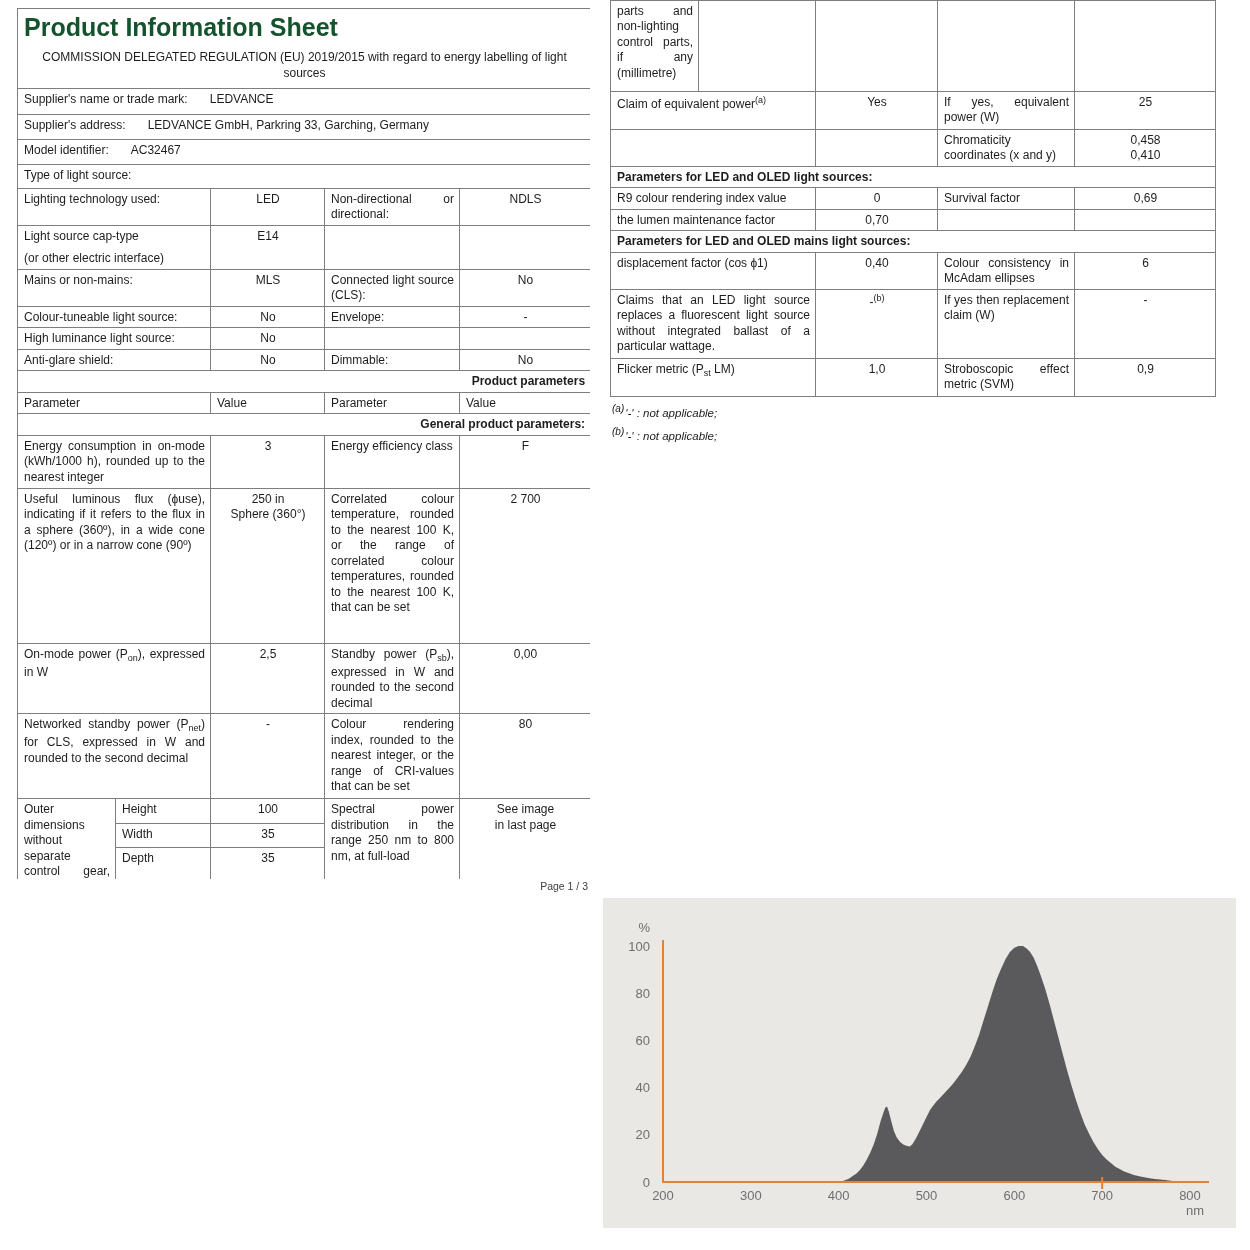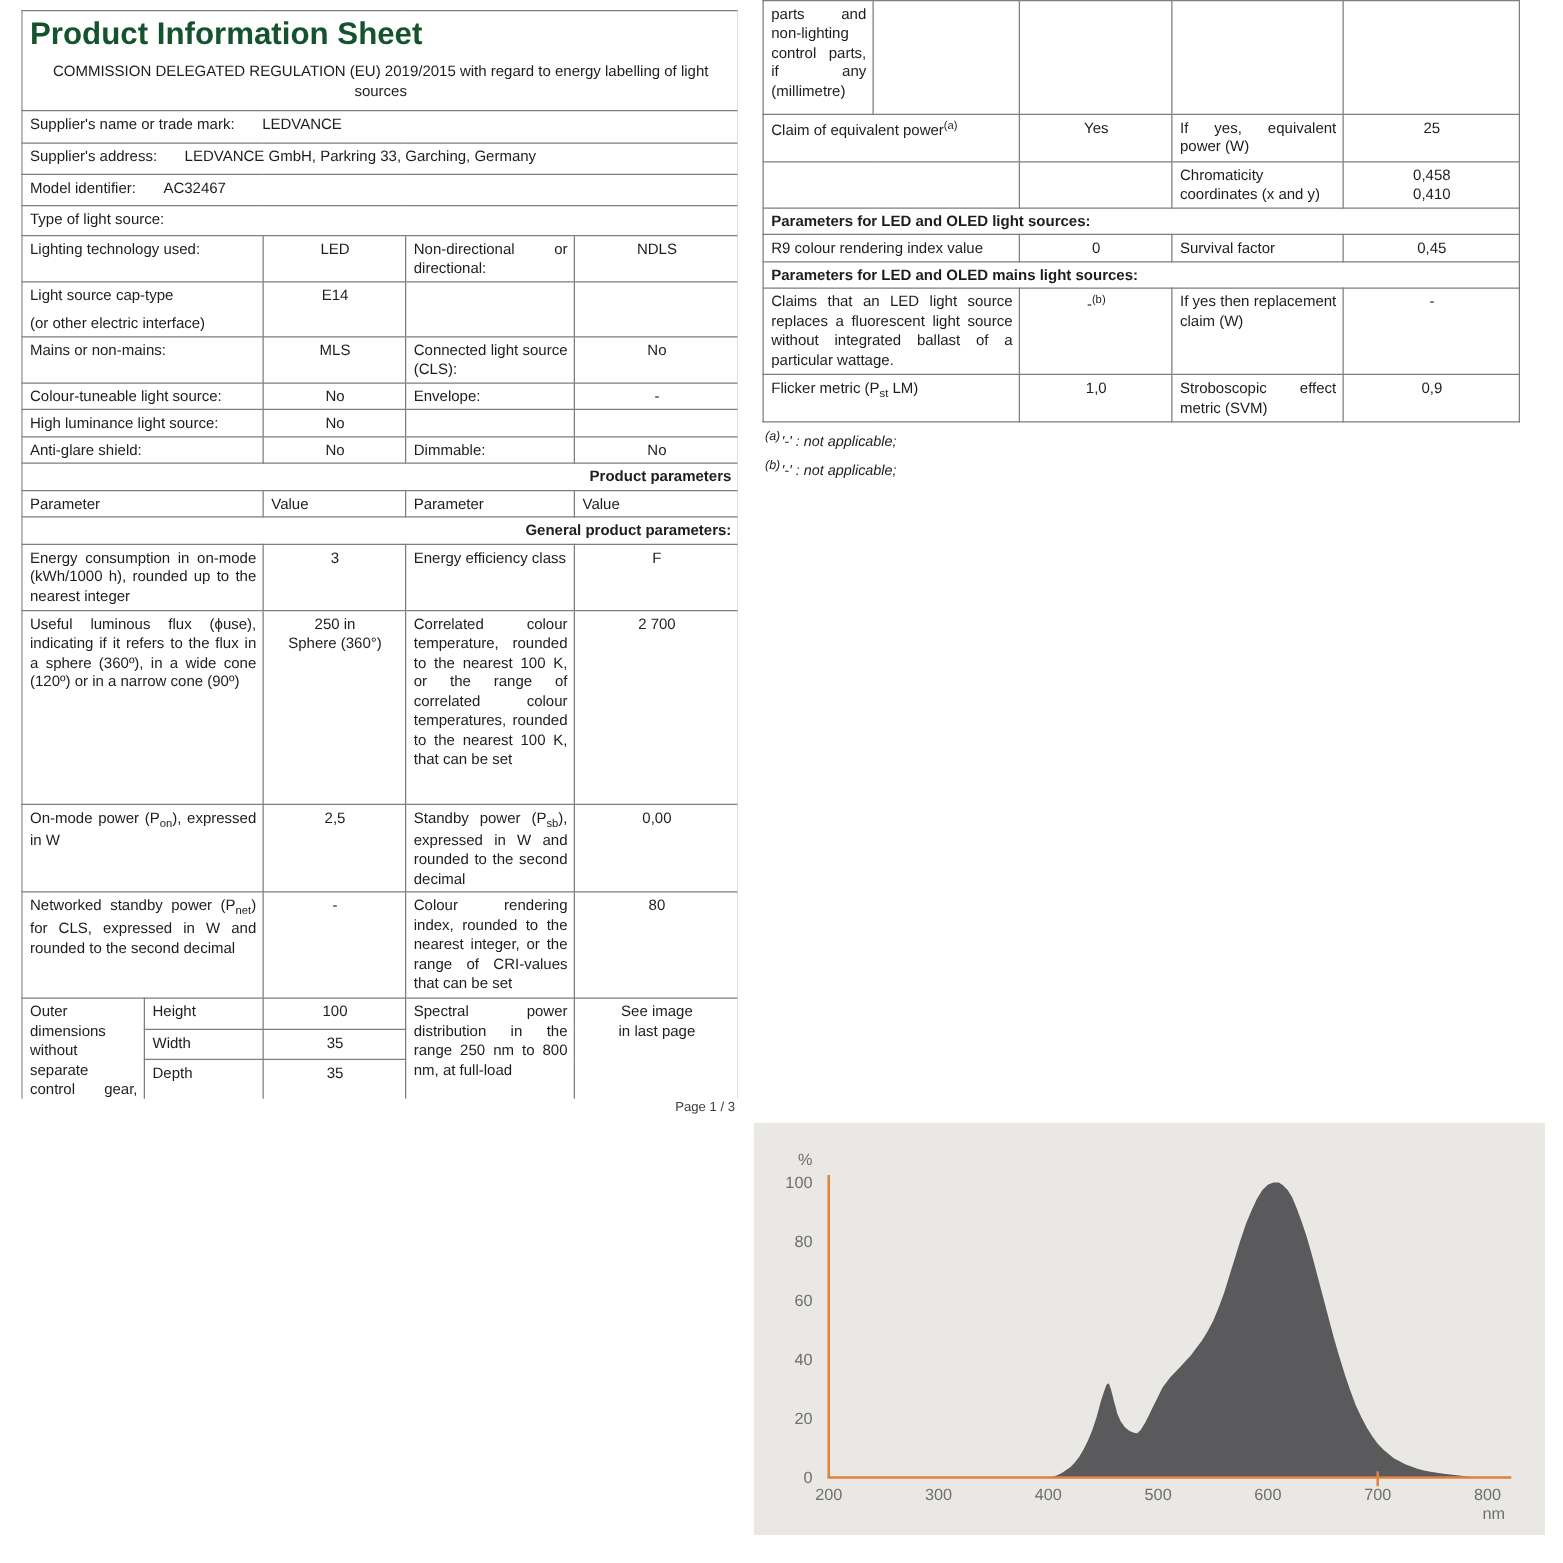--- a/index.html
+++ b/index.html
@@ -206,24 +206,36 @@
         <div>0,410</div>
       </td>
     </tr>
     <tr style="height:21px">
       <td colspan="5" class="sec-l">Parameters for LED and OLED light sources:</td>
     </tr>
     <tr style="height:20px">
       <td colspan="2" class="param">R9 colour rendering index value</td>
       <td class="val">0</td>
       <td class="param">Survival factor</td>
-      <td class="val">0,45</td>
+      <td class="val">0,69</td>
+    </tr>
+    <tr style="height:20px">
+      <td colspan="2" class="param">the lumen maintenance factor</td>
+      <td class="val">0,70</td>
+      <td></td>
+      <td></td>
     </tr>
     <tr style="height:20px">
       <td colspan="5" class="sec-l">Parameters for LED and OLED mains light sources:</td>
+    </tr>
+    <tr style="height:37px">
+      <td colspan="2" class="param">displacement factor (cos ϕ1)</td>
+      <td class="val">0,40</td>
+      <td class="param">Colour consistency in McAdam ellipses</td>
+      <td class="val">6</td>
     </tr>
     <tr style="height:69px">
       <td colspan="2" class="param">Claims that an LED light source replaces a fluorescent light source without integrated ballast of a particular wattage.</td>
       <td class="val"><span>-</span><sup>(b)</sup></td>
       <td class="param">If yes then replacement claim (W)</td>
       <td class="val">-</td>
     </tr>
     <tr style="height:38px">
       <td colspan="2" class="param"><span>Flicker metric (P</span><sub>st</sub><span> LM)</span></td>
       <td class="val">1,0</td>

